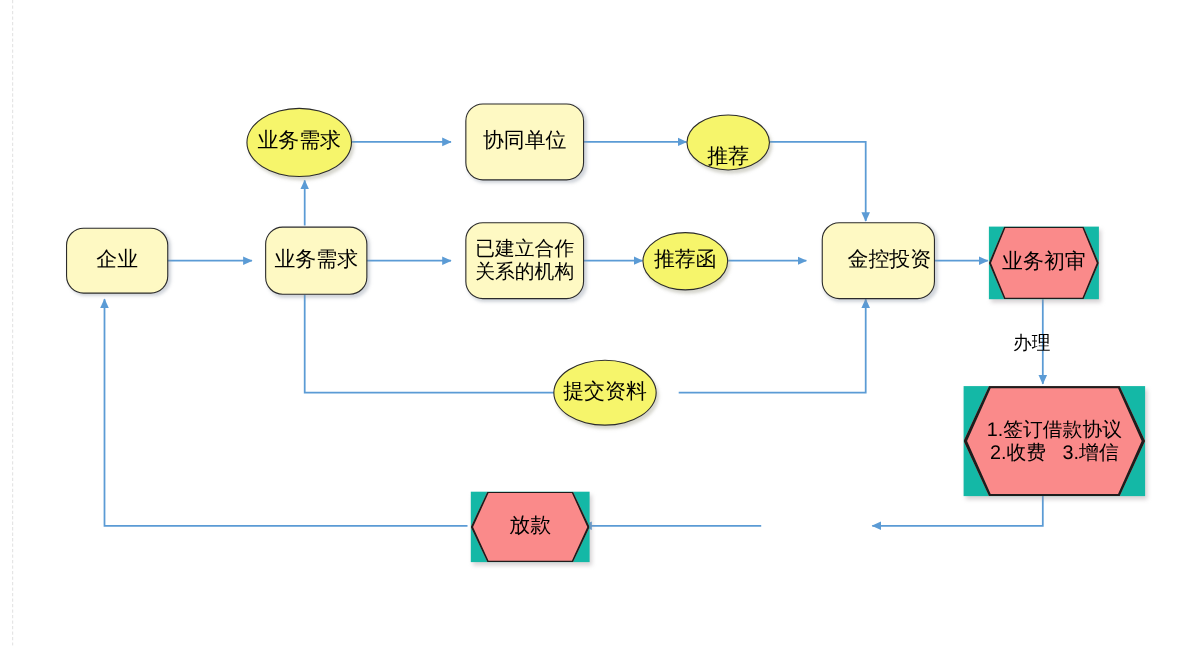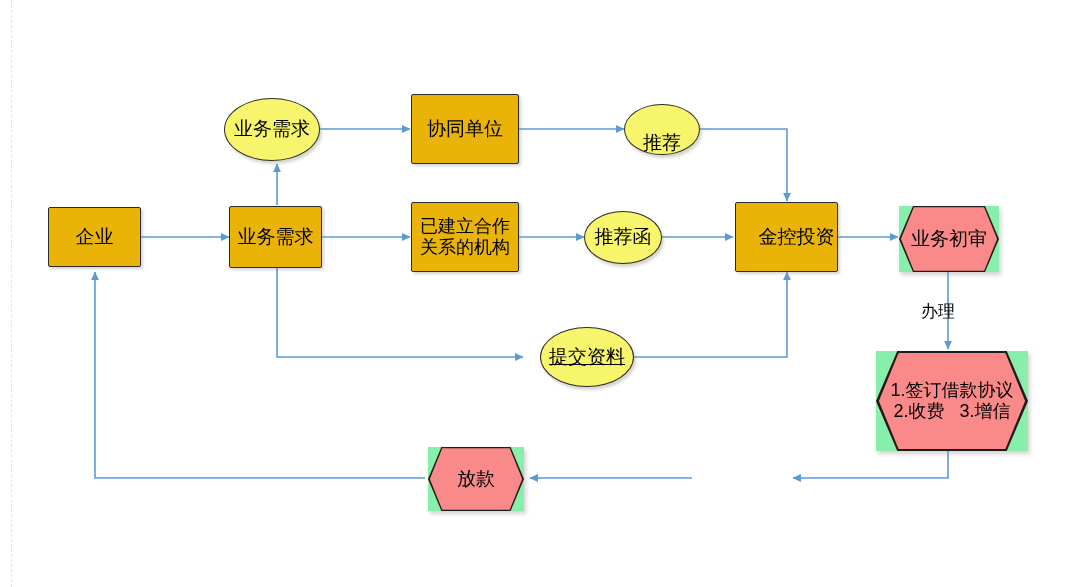--- a/index.html
+++ b/index.html
@@ -40,35 +40,36 @@
     display: flex;
     align-items: center;
     justify-content: center;
     text-align: center;
     color: #000000;
     line-height: 1.18;
     white-space: pre-line;
     z-index: 3;
   }
   .node-rect {
-    background: #eab308;
+    background: #fef9c3;
     border: 1.4px solid #2b2b2b;
-    border-radius: 2px;
+    border-radius: 16px;
     box-shadow: 2px 2px 3px rgba(140,150,165,0.40);
     font-size: 19px;
+    margin-left: 12px;
   }
   .node-ellipse {
     background: #F6F56B;
     border: 1.4px solid #2b2b2b;
     border-radius: 50%;
     box-shadow: 2px 3px 3px rgba(150,150,130,0.40);
     font-size: 19px;
   }
   .node-hex {
-    background: #86efac;
+    background: #14b8a6;
     font-size: 19px;
     filter: drop-shadow(2px 3px 2px rgba(150,140,145,0.40));
   }
   .node-hex .hexbg {
     position: absolute;
     left: 0; top: 0; right: 0; bottom: 0;
     background: #FA8A8A;
     border: 0;
     clip-path: polygon(14% 0%, 86% 0%, 100% 50%, 86% 100%, 14% 100%, 0% 50%);
     z-index: 0;
@@ -169,43 +170,43 @@
 
   <div class="node node-rect" style="left:411px; top:202px; width:108px; height:70px; font-size:18px;">
     <span>已建立合作
 关系的机构</span>
   </div>
 
   <div class="node node-ellipse" style="left:584px; top:211px; width:78px; height:53px;">
     <span>推荐函</span>
   </div>
 
-  <div class="node node-ellipse" style="left:540px; top:327px; width:94px; height:60px;text-decoration:underline;">
+  <div class="node node-ellipse" style="left:503px; top:327px; width:94px; height:60px;">
     <span>提交资料</span>
   </div>
 
   <div class="node node-rect" style="left:735px; top:202px; width:103px; height:70px;padding-left:20px;">
     <span>金控投资</span>
   </div>
 
   <div class="node node-hex" style="left:899px; top:206px; width:100px; height:66px;">
     <span class="hexborder"></span>
     <span class="hexbg"></span>
     <span class="hexlabel">业务初审</span>
   </div>
 
-  <div class="node node-hex" style="left:876px; top:351px; width:152px; height:100px; font-size:18px;">
+  <div class="node node-hex" style="left:876px; top:351px; width:165px; height:100px; font-size:18px;">
     <span class="hexborder"></span>
     <span class="hexbg"></span>
     <span class="hexlabel">1.签订借款协议
 2.收费&nbsp;&nbsp;&nbsp;3.增信</span>
   </div>
 
 
-  <div class="node node-hex" style="left:428px; top:447px; width:96px; height:64px;">
+  <div class="node node-hex" style="left:428px; top:447px; width:108px; height:64px;">
     <span class="hexborder"></span>
     <span class="hexbg"></span>
     <span class="hexlabel">放款</span>
   </div>
 
   <div class="edge-label" style="left:921px; top:300px;">办理</div>
 
 </div>
 
 </body></html>

